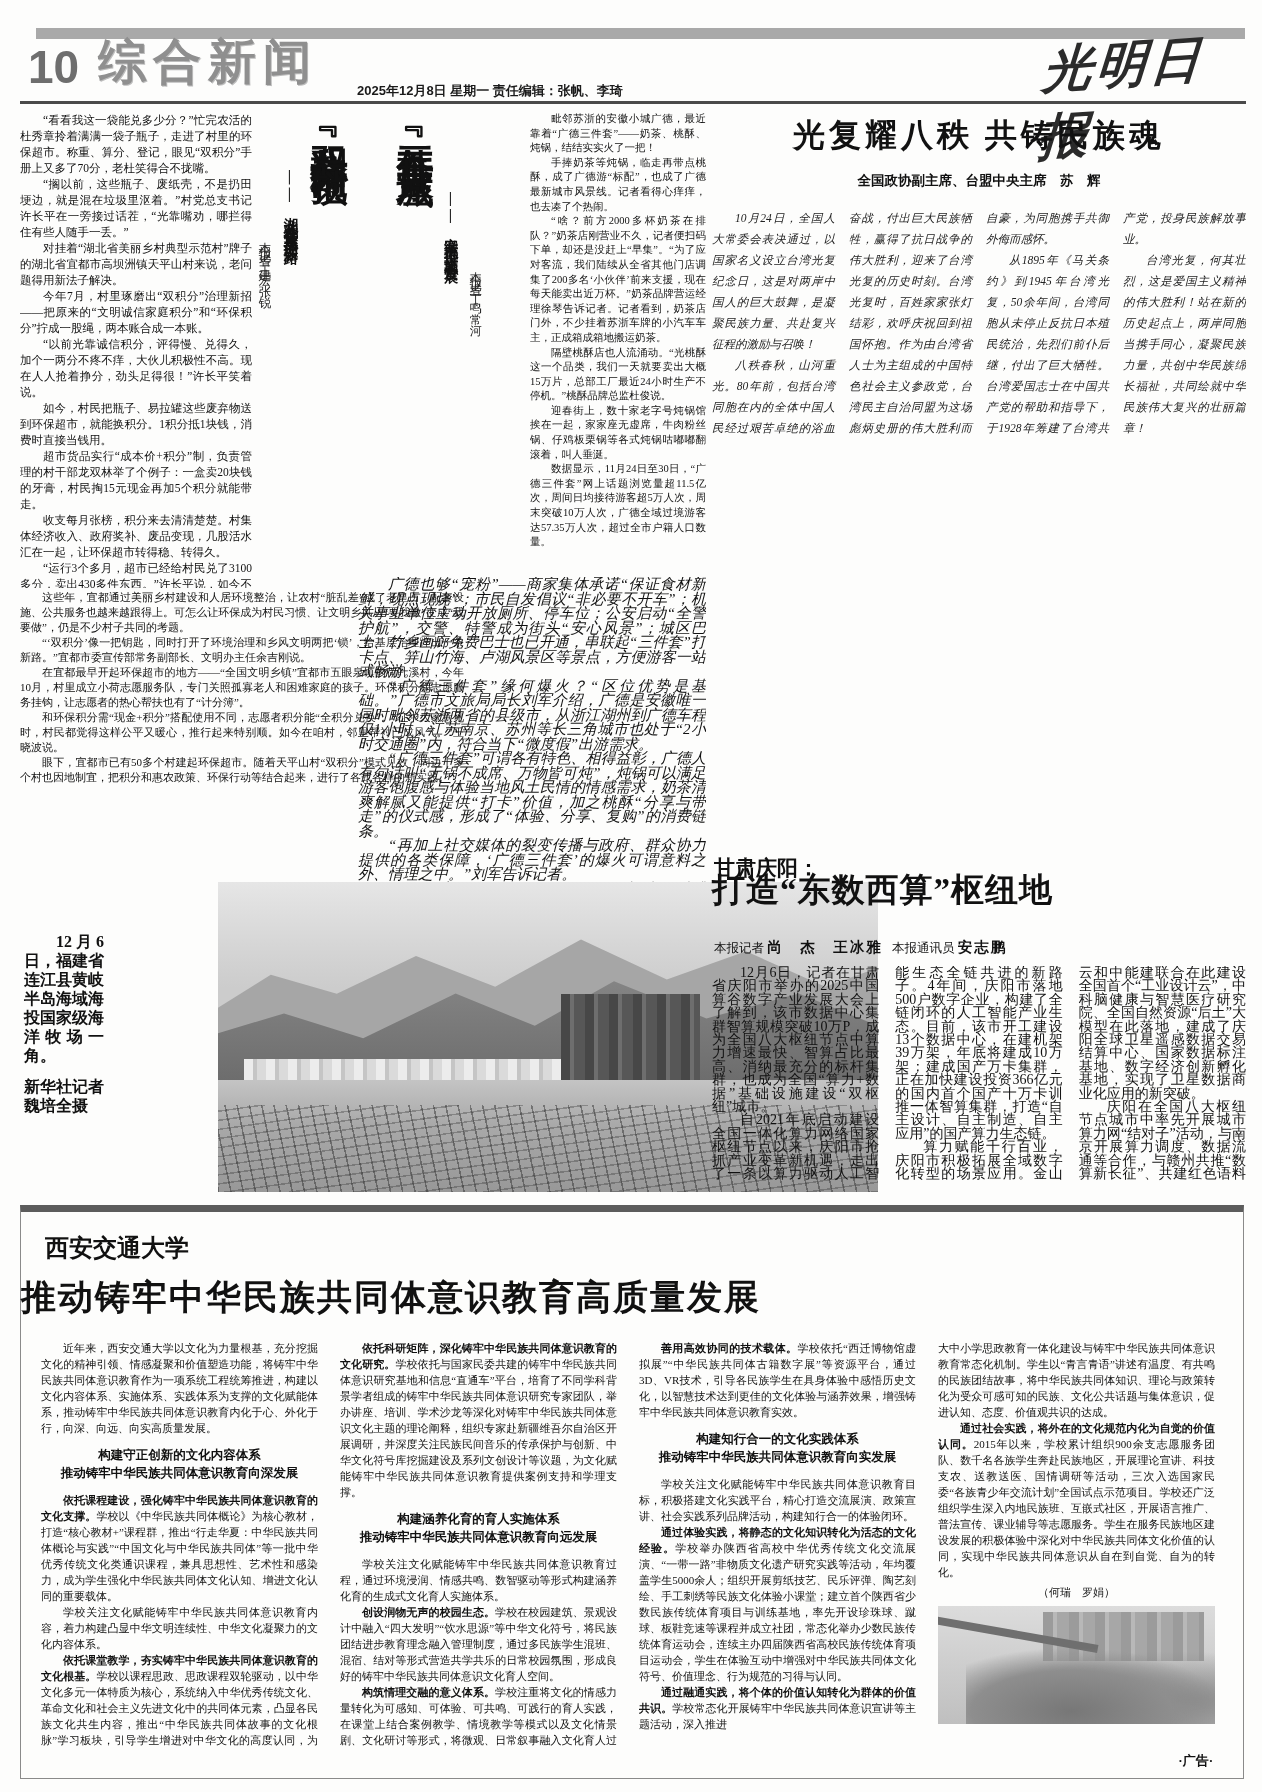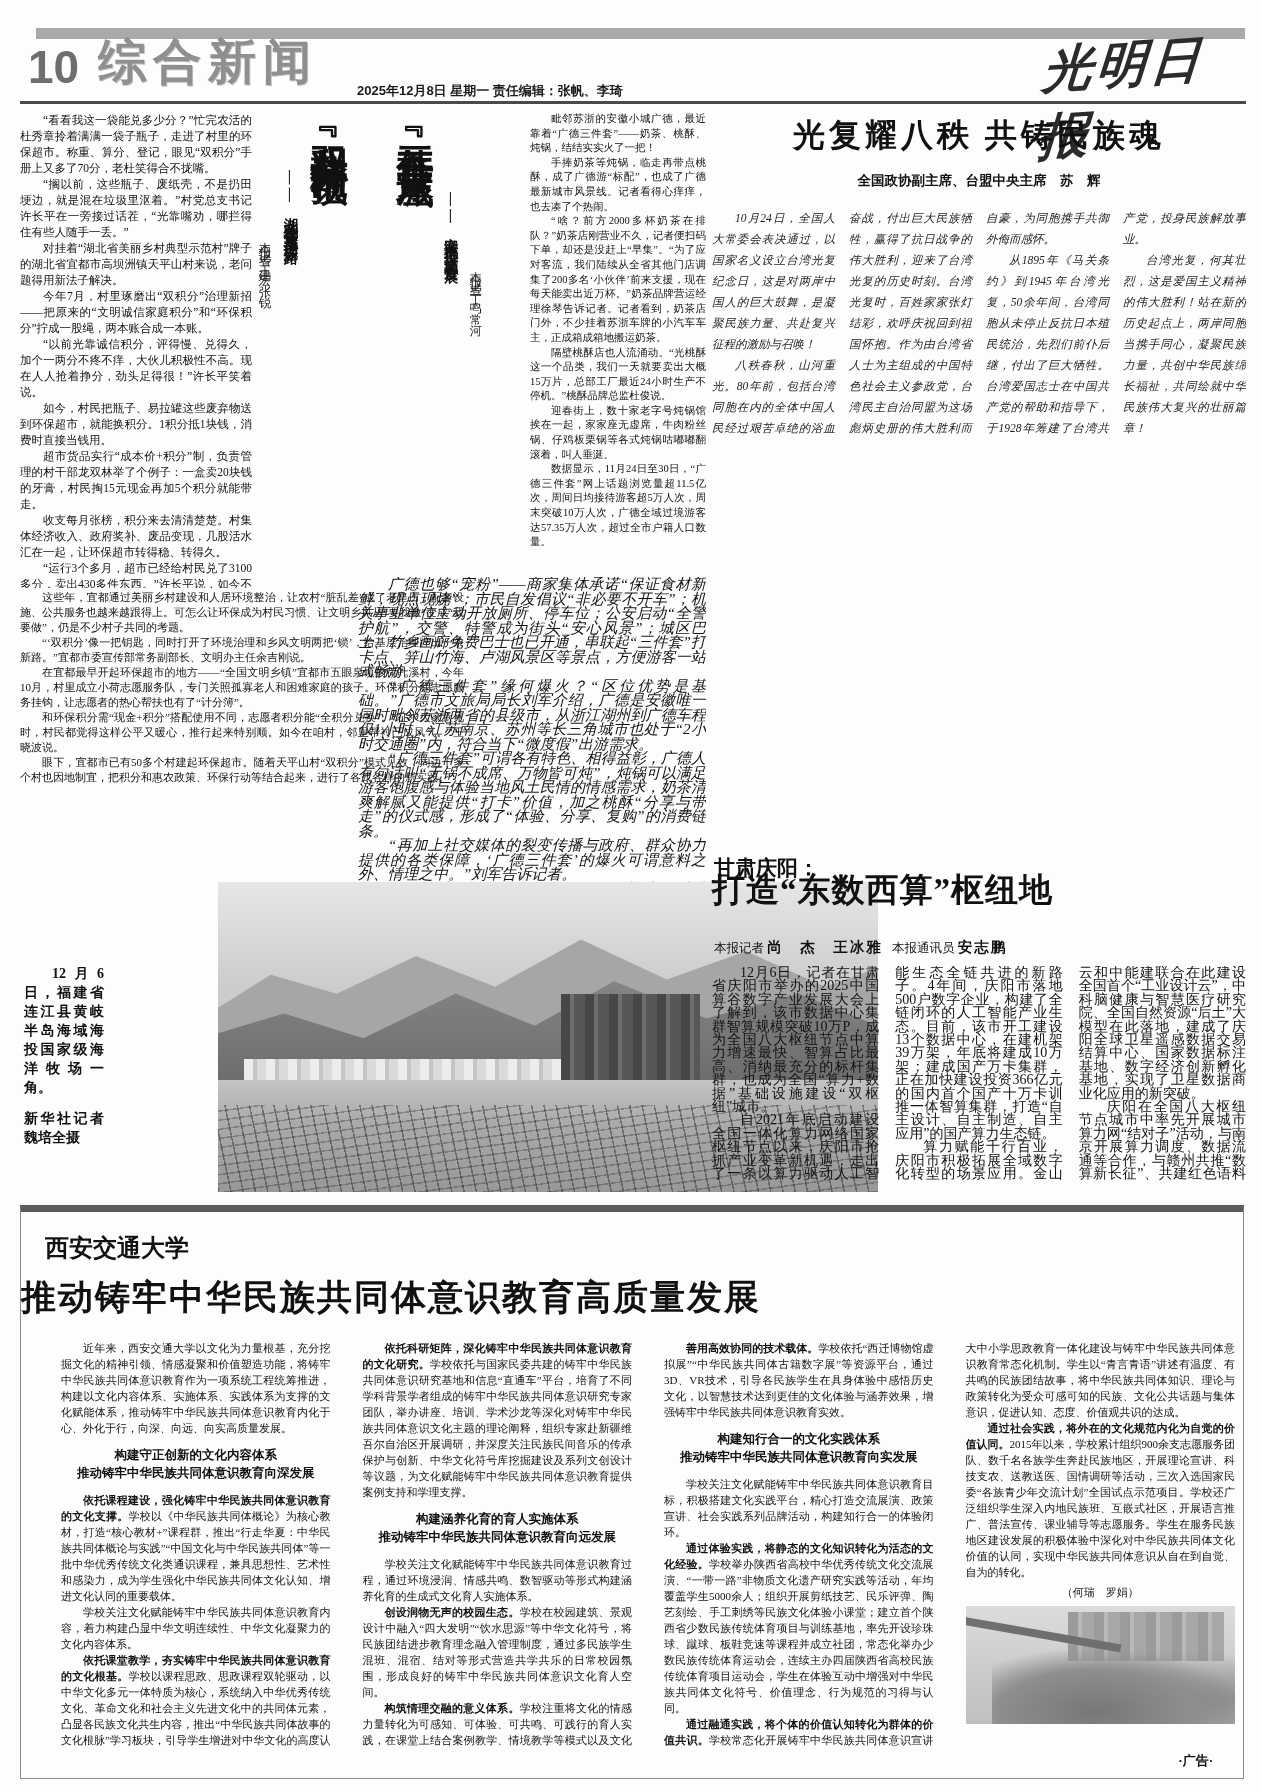--- a/index.html
+++ b/index.html
@@ -37,41 +37,41 @@
      clip-path:polygon(0 62%,10% 46%,22% 66%,36% 30%,48% 56%,60% 20%,74% 50%,88% 30%,100% 56%,100% 100%,0 100%);}
   .town{position:absolute;top:57%;left:4%;width:58%;height:8%;
      background:repeating-linear-gradient(90deg,#ececec 0 9px,#c5c5c5 9px 13px,#dadada 13px 22px);}
   .towers{position:absolute;left:52%;top:36%;width:21%;height:28%;
      background:repeating-linear-gradient(90deg,#474747 0 9px,#6e6e6e 9px 13px,#575757 13px 24px);}
   .sea{position:absolute;bottom:0;left:0;width:100%;height:36%;
      background:linear-gradient(180deg,#c4c4c4,#a9a9a9 40%,#989898);}
   .sea:after{content:"";position:absolute;bottom:0;left:0;width:100%;height:78%;
      background-image:repeating-linear-gradient(78deg,rgba(50,50,50,.5) 0 1.5px,transparent 1.5px 12px),
                       repeating-linear-gradient(-8deg,rgba(50,50,50,.35) 0 1.5px,transparent 1.5px 9px);}
-  .caption{left:24px;top:964px;width:80px;font-size:14px;line-height:19px;font-weight:bold;text-align:justify;}
+  .caption{left:24px;top:932px;width:80px;font-size:16px;line-height:19px;font-weight:bold;text-align:justify;}
   .credit{margin-top:12px;text-indent:0;font-weight:bold;}
   
   .g-title{left:712px;top:114px;width:534px;text-align:center;font-size:32px;font-weight:bold;letter-spacing:4px;}
   .g-byline{left:712px;top:172px;width:534px;text-align:center;font-size:13.5px;font-weight:bold;}
   .g-body{left:712px;top:208px;width:534px;height:640px;column-count:4;column-gap:14px;column-fill:balance;
           font-size:11.5px;line-height:21px;font-style:italic;color:#222;}
   
   .q-kicker{left:714px;top:854px;font-size:21px;font-weight:bold;font-family:"Liberation Sans",sans-serif;}
   .q-title{left:712px;top:868px;width:534px;font-size:33px;font-weight:bold;letter-spacing:1px;}
   .q-byline{left:714px;top:938px;width:532px;font-size:12.5px;}
   .q-byline b{font-size:14.5px;letter-spacing:2px;}
   .q-body{left:712px;top:966px;width:534px;height:226px;column-count:3;column-gap:16px;
           font-size:14px;line-height:13.4px;}
   
   .box{left:20px;top:1205px;width:1224px;height:574px;border:1px solid #8a8a8a;border-top:7px solid #5c5c5c;
        box-sizing:border-box;background:#fdfdfc;}
   .box-org{position:absolute;left:24px;top:20px;font-size:24px;font-weight:bold;font-family:"Liberation Sans",sans-serif;}
   .box-title{position:absolute;left:0;top:62px;width:100%;text-align:left;font-size:35px;font-weight:bold;letter-spacing:2px;}
-  .box-body{position:absolute;left:40px;top:128px;width:1174px;height:410px;display:grid;
-            grid-template-columns:1fr 1fr 1fr 1fr;grid-gap:0 22px;gap:32px;}
+  .box-body{position:absolute;left:20px;top:128px;width:1174px;height:410px;display:grid;
+            grid-template-columns:1fr 1fr 1fr 1fr;grid-gap:0 22px;}
   .bcol{overflow:hidden;font-size:11px;line-height:16px;text-align:justify;}
   .sub{font-weight:bold;text-align:center;font-size:12.5px;line-height:18px;margin:10px 0;}
   .lead{font-weight:bold;}
   .sig{text-align:center;font-weight:normal;margin-top:4px;text-indent:0;}
   .campus-photo{position:relative;height:118px;margin-top:6px;overflow:hidden;
       background:linear-gradient(180deg,#dcdcdc 0%,#cfcfcf 45%,#bfbfbf 100%);}
   .cp-building{position:absolute;right:4%;top:5%;width:58%;height:42%;
       background:repeating-linear-gradient(90deg,#9b9b9b 0 10px,#b8b8b8 10px 14px,#a7a7a7 14px 26px);}
   .cp-bridge{position:absolute;left:-4%;top:20%;width:62%;height:7%;background:#6f6f6f;transform:rotate(10deg);}
   .cp-trees{position:absolute;bottom:-25%;left:10%;width:95%;height:90%;

